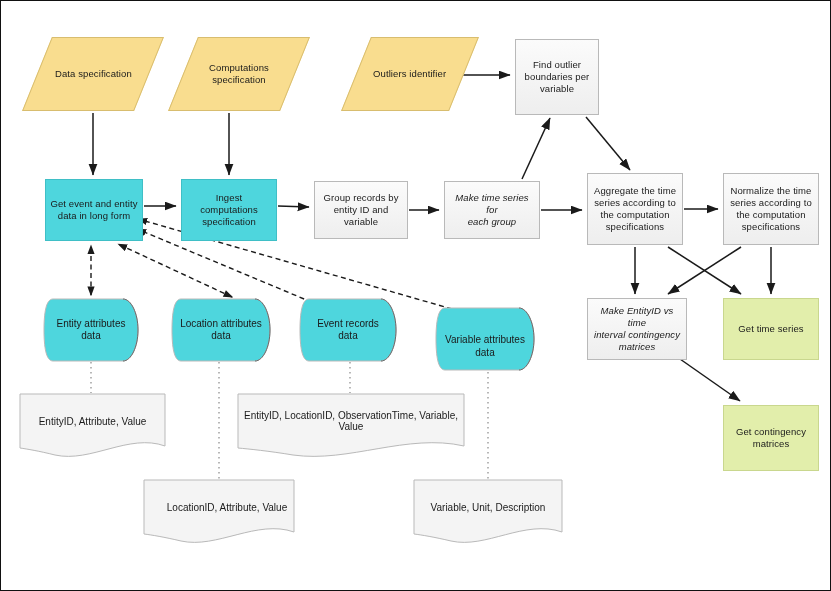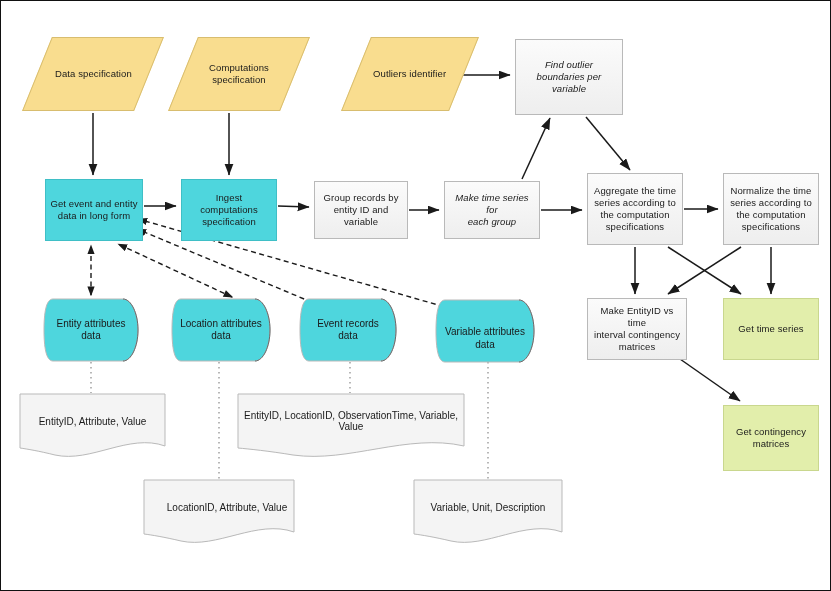--- a/index.html
+++ b/index.html
@@ -91,21 +91,21 @@
     <span class="lbl">Data specification</span>
   </div>
   <div class="node para" style="left:182px;top:36px;width:112px;height:74px;">
     <span class="lbl">Computations
 specification</span>
   </div>
   <div class="node para" style="left:355px;top:36px;width:108px;height:74px;">
     <span class="lbl">Outliers identifier</span>
   </div>
 
-  <div class="node proc gray" style="left:514px;top:38px;width:108px;height:76px;font-style:italic;">
+  <div class="node proc gray" style="left:514px;top:38px;width:84px;height:76px;">
     <span class="lbl">Find outlier
 boundaries per
 variable</span>
   </div>
 
   <div class="node proc cyan" style="left:44px;top:178px;width:98px;height:62px;">
     <span class="lbl">Get event and entity
 data in long form</span>
   </div>
 
@@ -131,21 +131,21 @@
 specifications</span>
   </div>
 
   <div class="node proc gray" style="left:722px;top:172px;width:96px;height:72px;">
     <span class="lbl">Normalize the time
 series according to
 the computation
 specifications</span>
   </div>
 
-  <div class="node proc gray" style="left:586px;top:297px;width:100px;height:62px;">
+  <div class="node proc gray" style="left:586px;top:297px;width:100px;height:62px;font-style:italic;">
     <span class="lbl">Make EntityID vs time
 interval contingency
 matrices</span>
   </div>
 
   <div class="node proc green" style="left:722px;top:297px;width:96px;height:62px;">
     <span class="lbl">Get time series</span>
   </div>
   <div class="node proc green" style="left:722px;top:404px;width:96px;height:66px;">
     <span class="lbl">Get contingency
@@ -172,21 +172,21 @@
 
   <div class="cyl" style="left:298px;top:297px;width:98px;height:64px;">
     <svg width="98" height="64" viewBox="0 0 98 64">
       <path d="M10,1 H82 C90,1 97,15 97,32 C97,49 90,63 82,63 H10 C3,63 1,49 1,32 C1,15 3,1 10,1 Z" fill="#4ed6dd" stroke="#b9b9b9" stroke-width="1"></path>
       <path d="M82,1 C90,1 97,15 97,32 C97,49 90,63 82,63" fill="none" stroke="#6a6a6a" stroke-width="1"></path>
     </svg>
     <span class="lbl">Event records
 data</span>
   </div>
 
-  <div class="cyl" style="left:434px;top:298px;width:100px;height:79px;">
+  <div class="cyl" style="left:434px;top:306px;width:100px;height:79px;">
     <svg width="100" height="64" viewBox="0 0 100 64">
       <path d="M10,1 H84 C92,1 99,15 99,32 C99,49 92,63 84,63 H10 C3,63 1,49 1,32 C1,15 3,1 10,1 Z" fill="#4ed6dd" stroke="#b9b9b9" stroke-width="1"></path>
       <path d="M84,1 C92,1 99,15 99,32 C99,49 92,63 84,63" fill="none" stroke="#6a6a6a" stroke-width="1"></path>
     </svg>
     <span class="lbl">Variable attributes
 data</span>
   </div>
 
   <div class="doc" style="left:18px;top:392px;width:147px;height:66px;">
     <svg width="147" height="66" viewBox="0 0 147 66">

